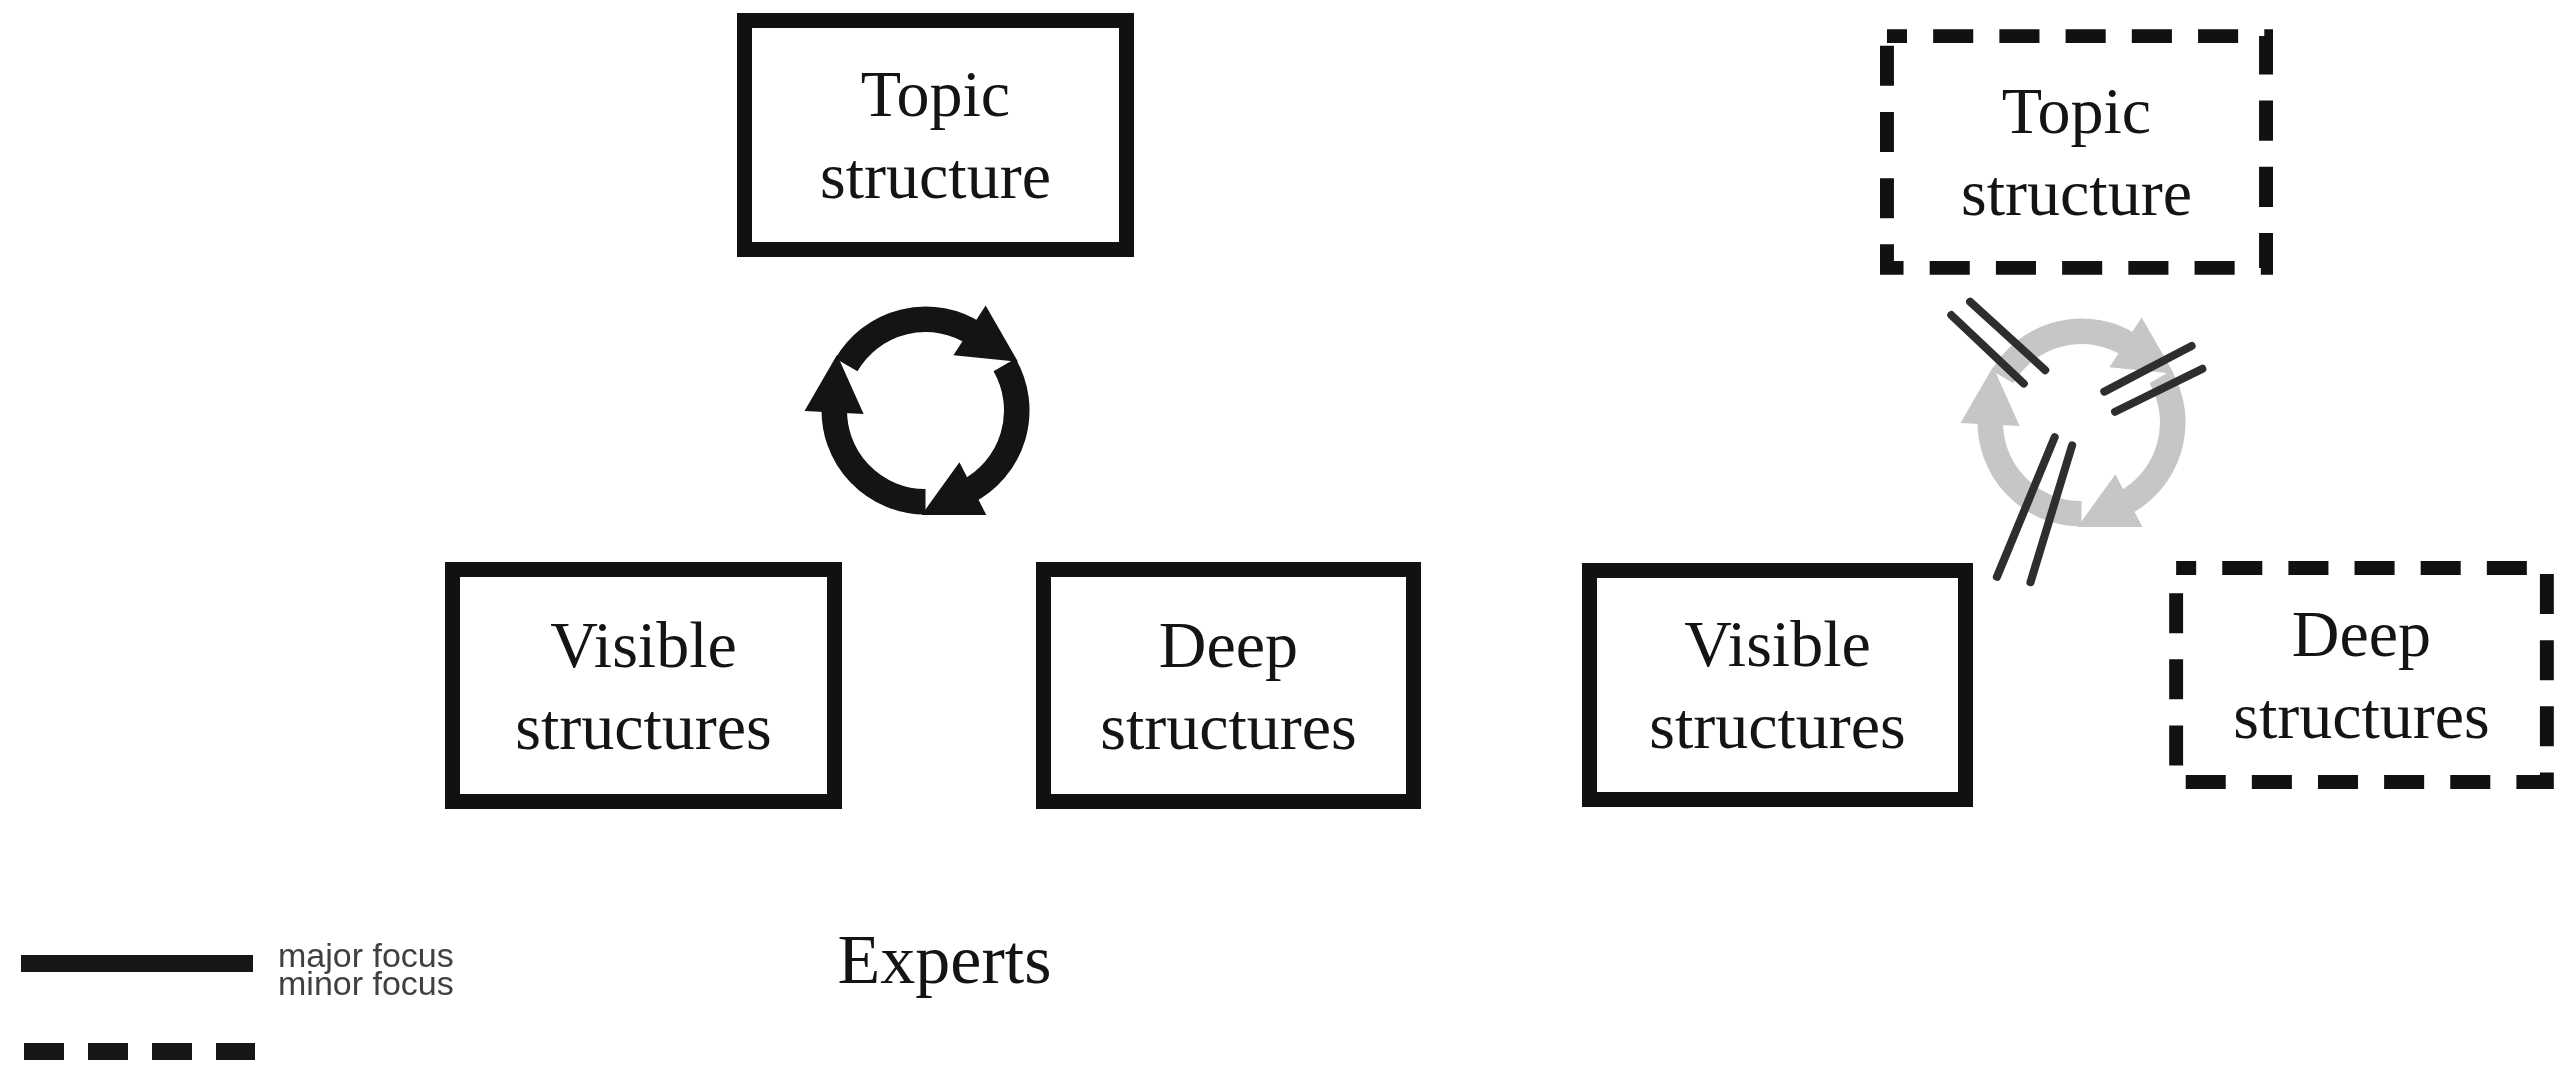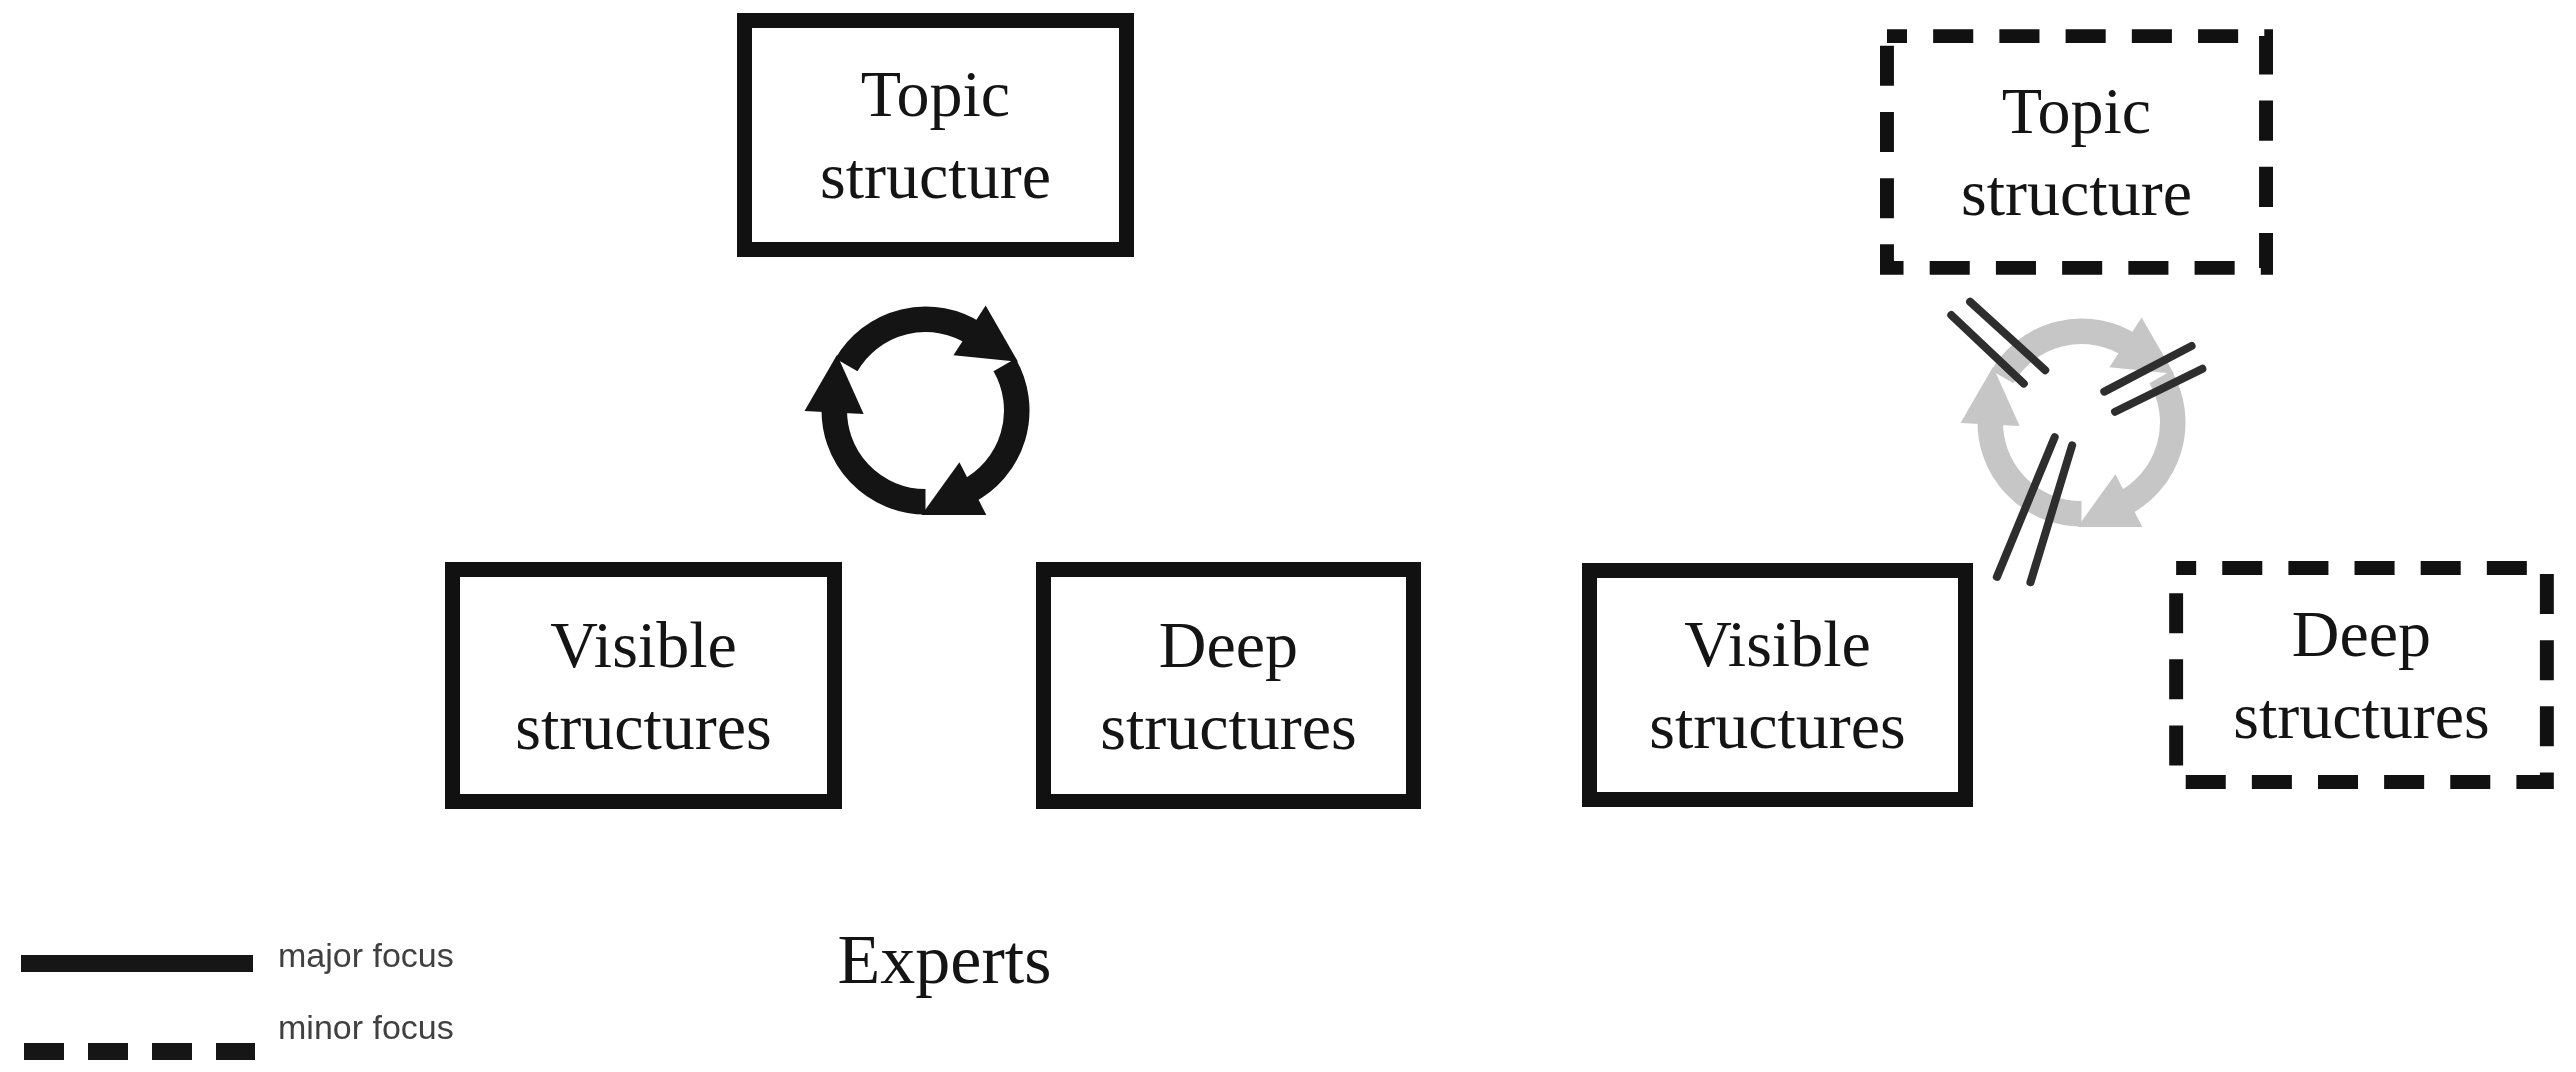--- a/index.html
+++ b/index.html
@@ -92,17 +92,17 @@
     </svg>
     <span class="dashed-label">Deep structures</span>
   </div>
 
 
   <div>
     <div class="legend-line" style="left:21px;top:955px;width:232px;"></div>
     <div class="legend-label" style="left:278px;top:936px;">major focus</div>
 
     <div class="legend-line dashedline" style="left:24.4px;top:1043px;width:231px;"></div>
-    <div class="legend-label" style="left:278px;top:1008px;">minor focus</div>
+    <div class="legend-label" style="left:278px;top:964px;">minor focus</div>
   </div>
 
 </div>
 
 
 </body></html>

